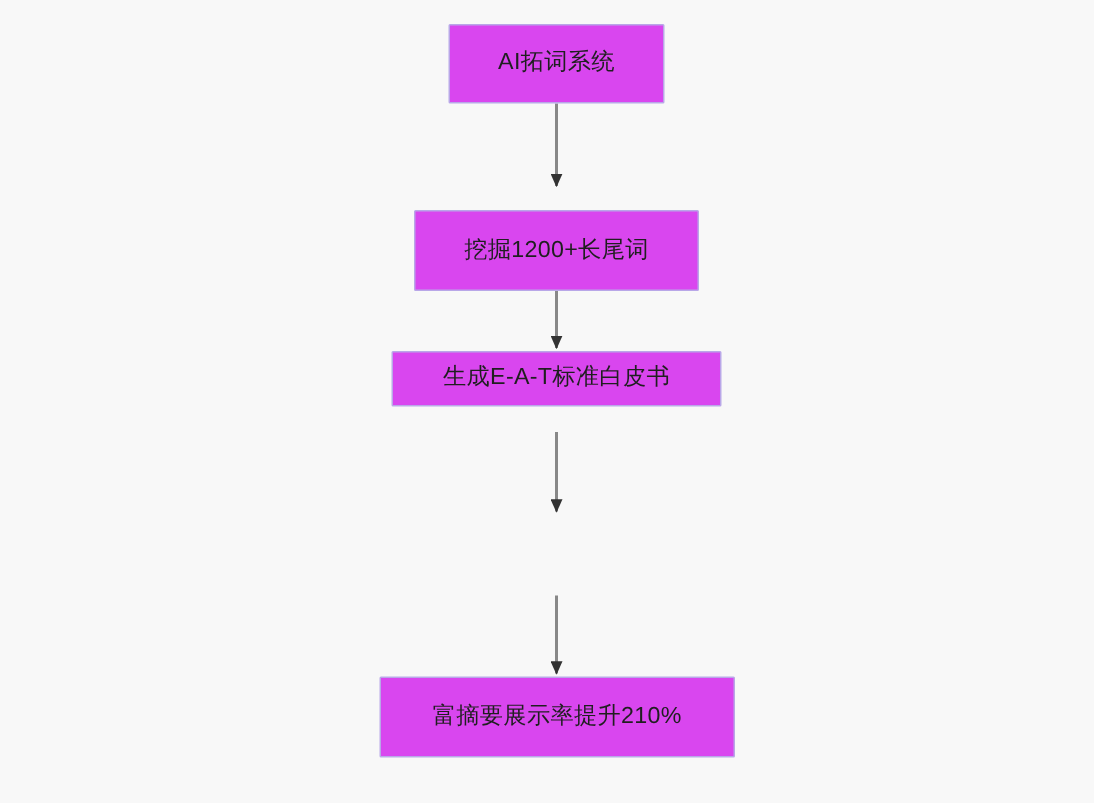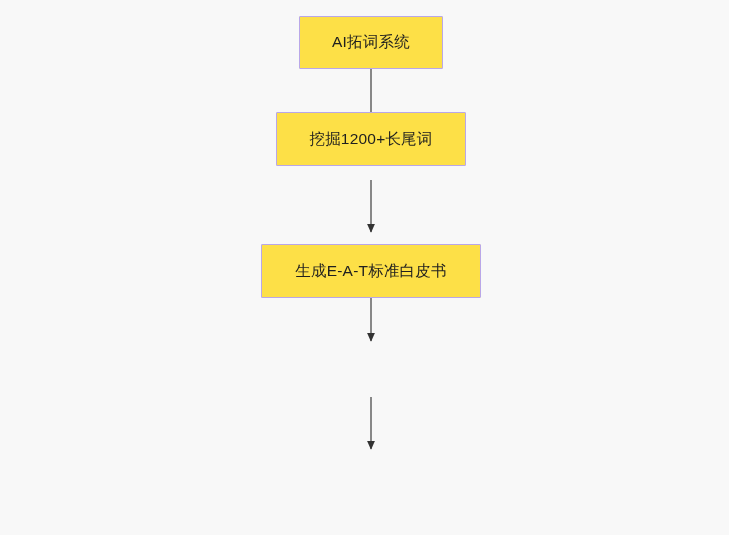--- a/index.html
+++ b/index.html
@@ -22,39 +22,39 @@
     position: absolute;
     left: 0;
     top: 0;
     width: 729px;
     height: 535px;
     pointer-events: none;
   }
   .node {
     position: absolute;
     box-sizing: border-box;
-    background: #fde047;
+    background: #d946ef;
     border: 1.5px solid #b9a7e8;
     border-radius: 1px;
     display: flex;
     align-items: center;
     justify-content: center;
     text-align: center;
   }
   .node-label {
     color: #1f1f1f;
     font-size: 15.5px;
     line-height: 1.2;
     letter-spacing: 0.2px;
     white-space: nowrap;
   }
   
   .node-1 { left: 299px; top: 16px;  width: 144px; height: 53px; }
-  .node-2 { left: 276px; top: 112px; width: 190px; height: 54px; }
-  .node-3 { left: 261px; top: 244px; width: 220px; height: 54px; text-align: right; }
+  .node-2 { left: 276px; top: 140px; width: 190px; height: 54px; }
+  .node-3 { left: 261px; top: 234px; width: 220px; height: 37px; text-align: right; }
   .node-4 { left: 264px; top: 343px; width: 214px; height: 54px; }
   .node-5 { left: 253px; top: 451px; width: 237px; height: 54px; }
 </style>
 </head>
 <body>
 
 <div id="flowchart-canvas">
 
   <svg class="edge-layer" width="729" height="535" viewBox="0 0 729 535" xmlns="http://www.w3.org/2000/svg">
     <defs>
@@ -78,14 +78,17 @@
 
   <div class="node node-2">
     <span class="node-label">挖掘1200+长尾词</span>
   </div>
 
   <div class="node node-3">
     <span class="node-label">生成E-A-T标准白皮书</span>
   </div>
 
 
+  <div class="node node-5">
+    <span class="node-label">富摘要展示率提升210%</span>
+  </div>
 
 </div>
 
 </body></html>

